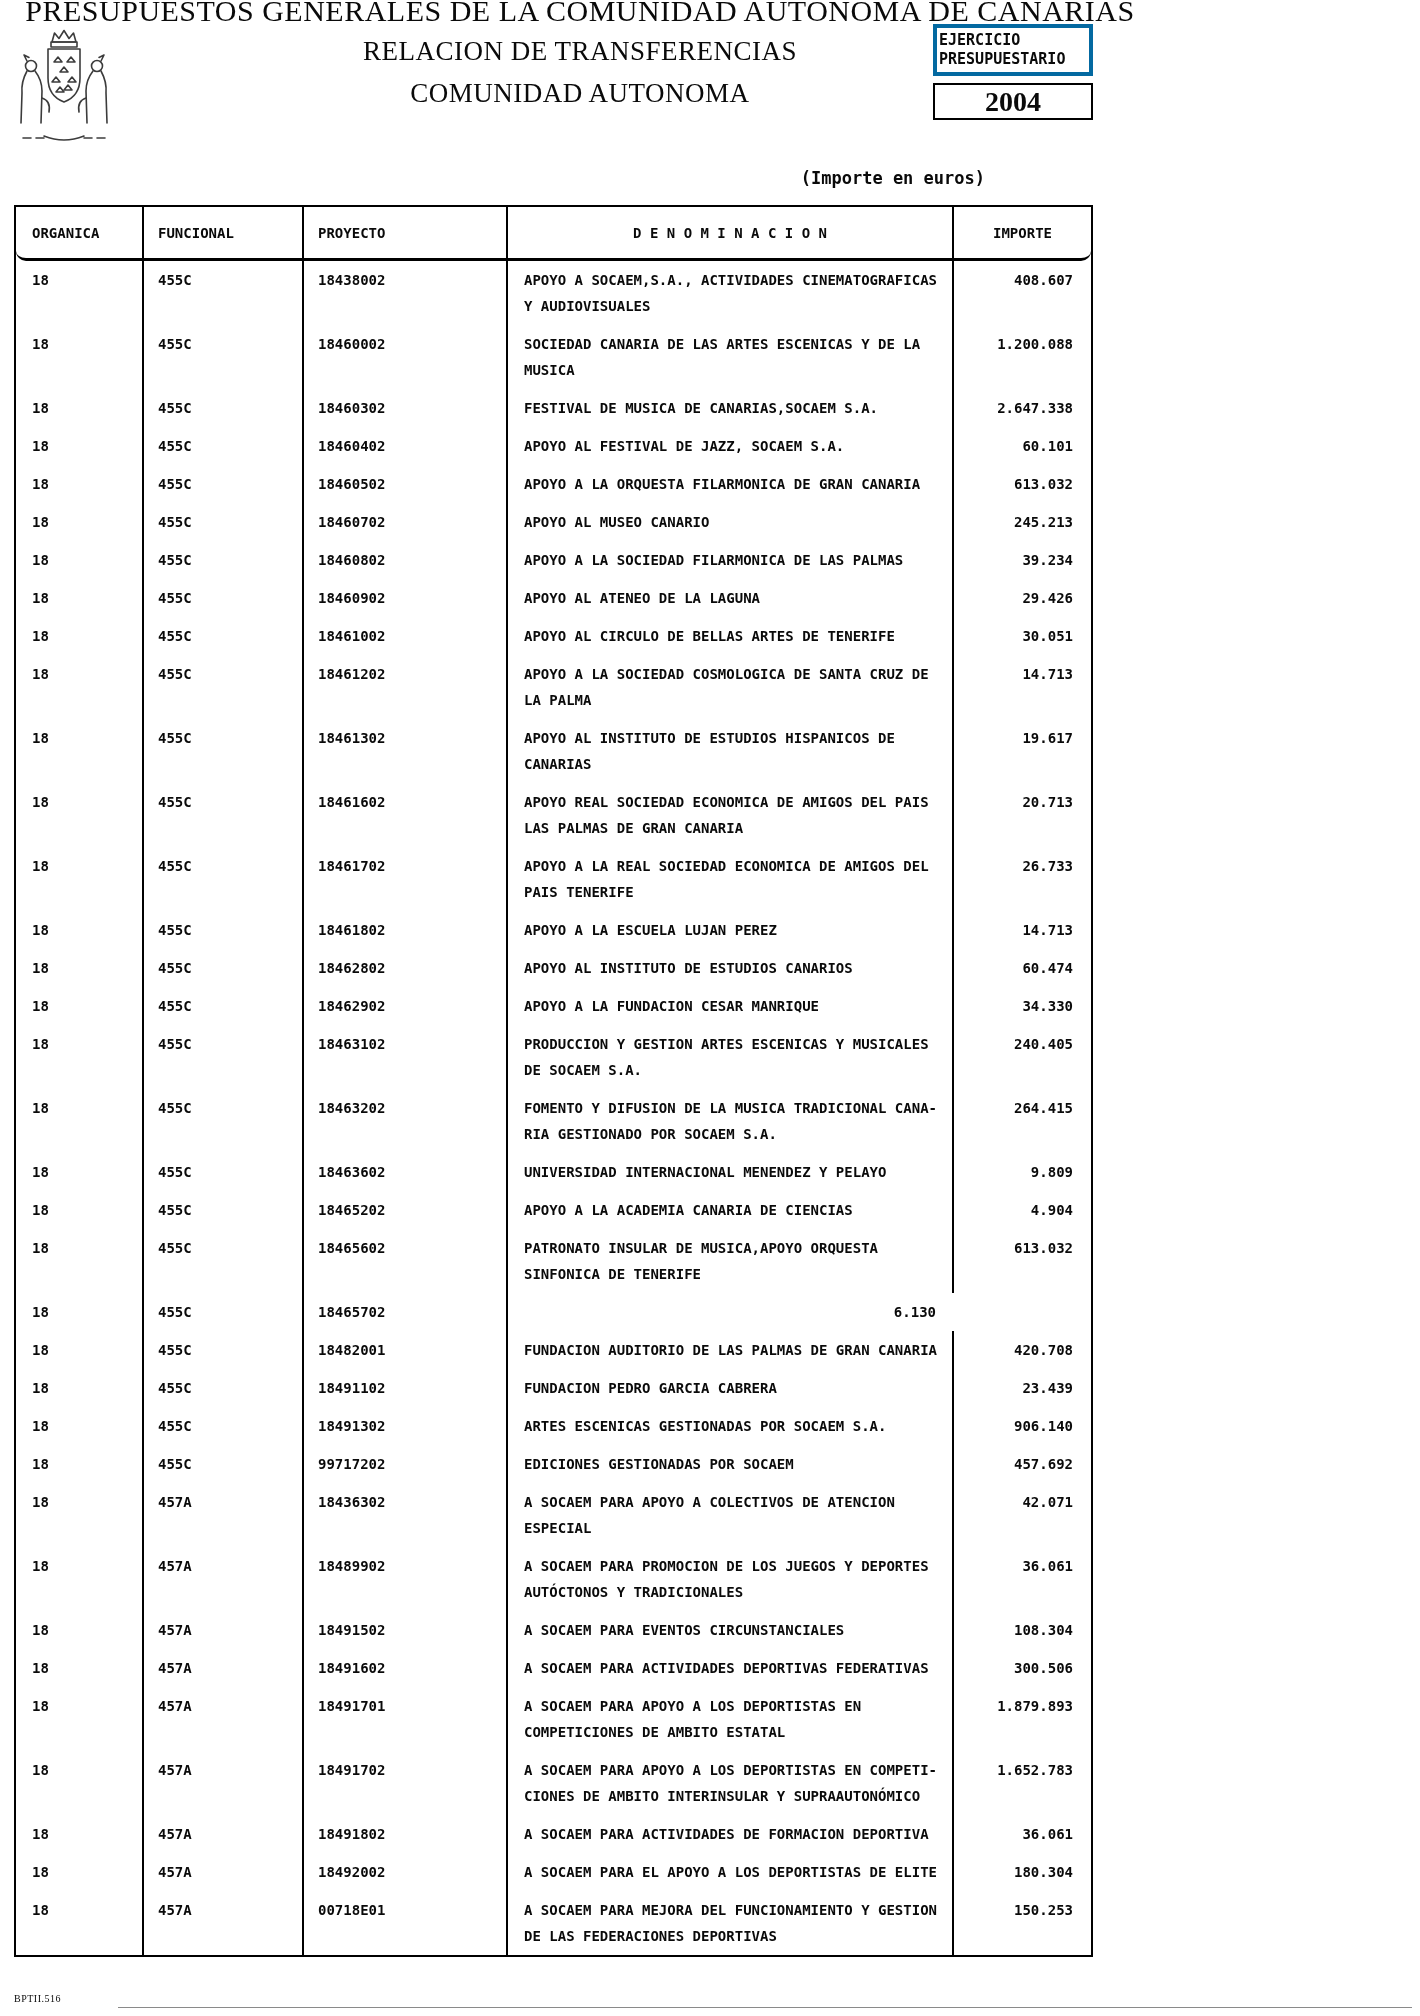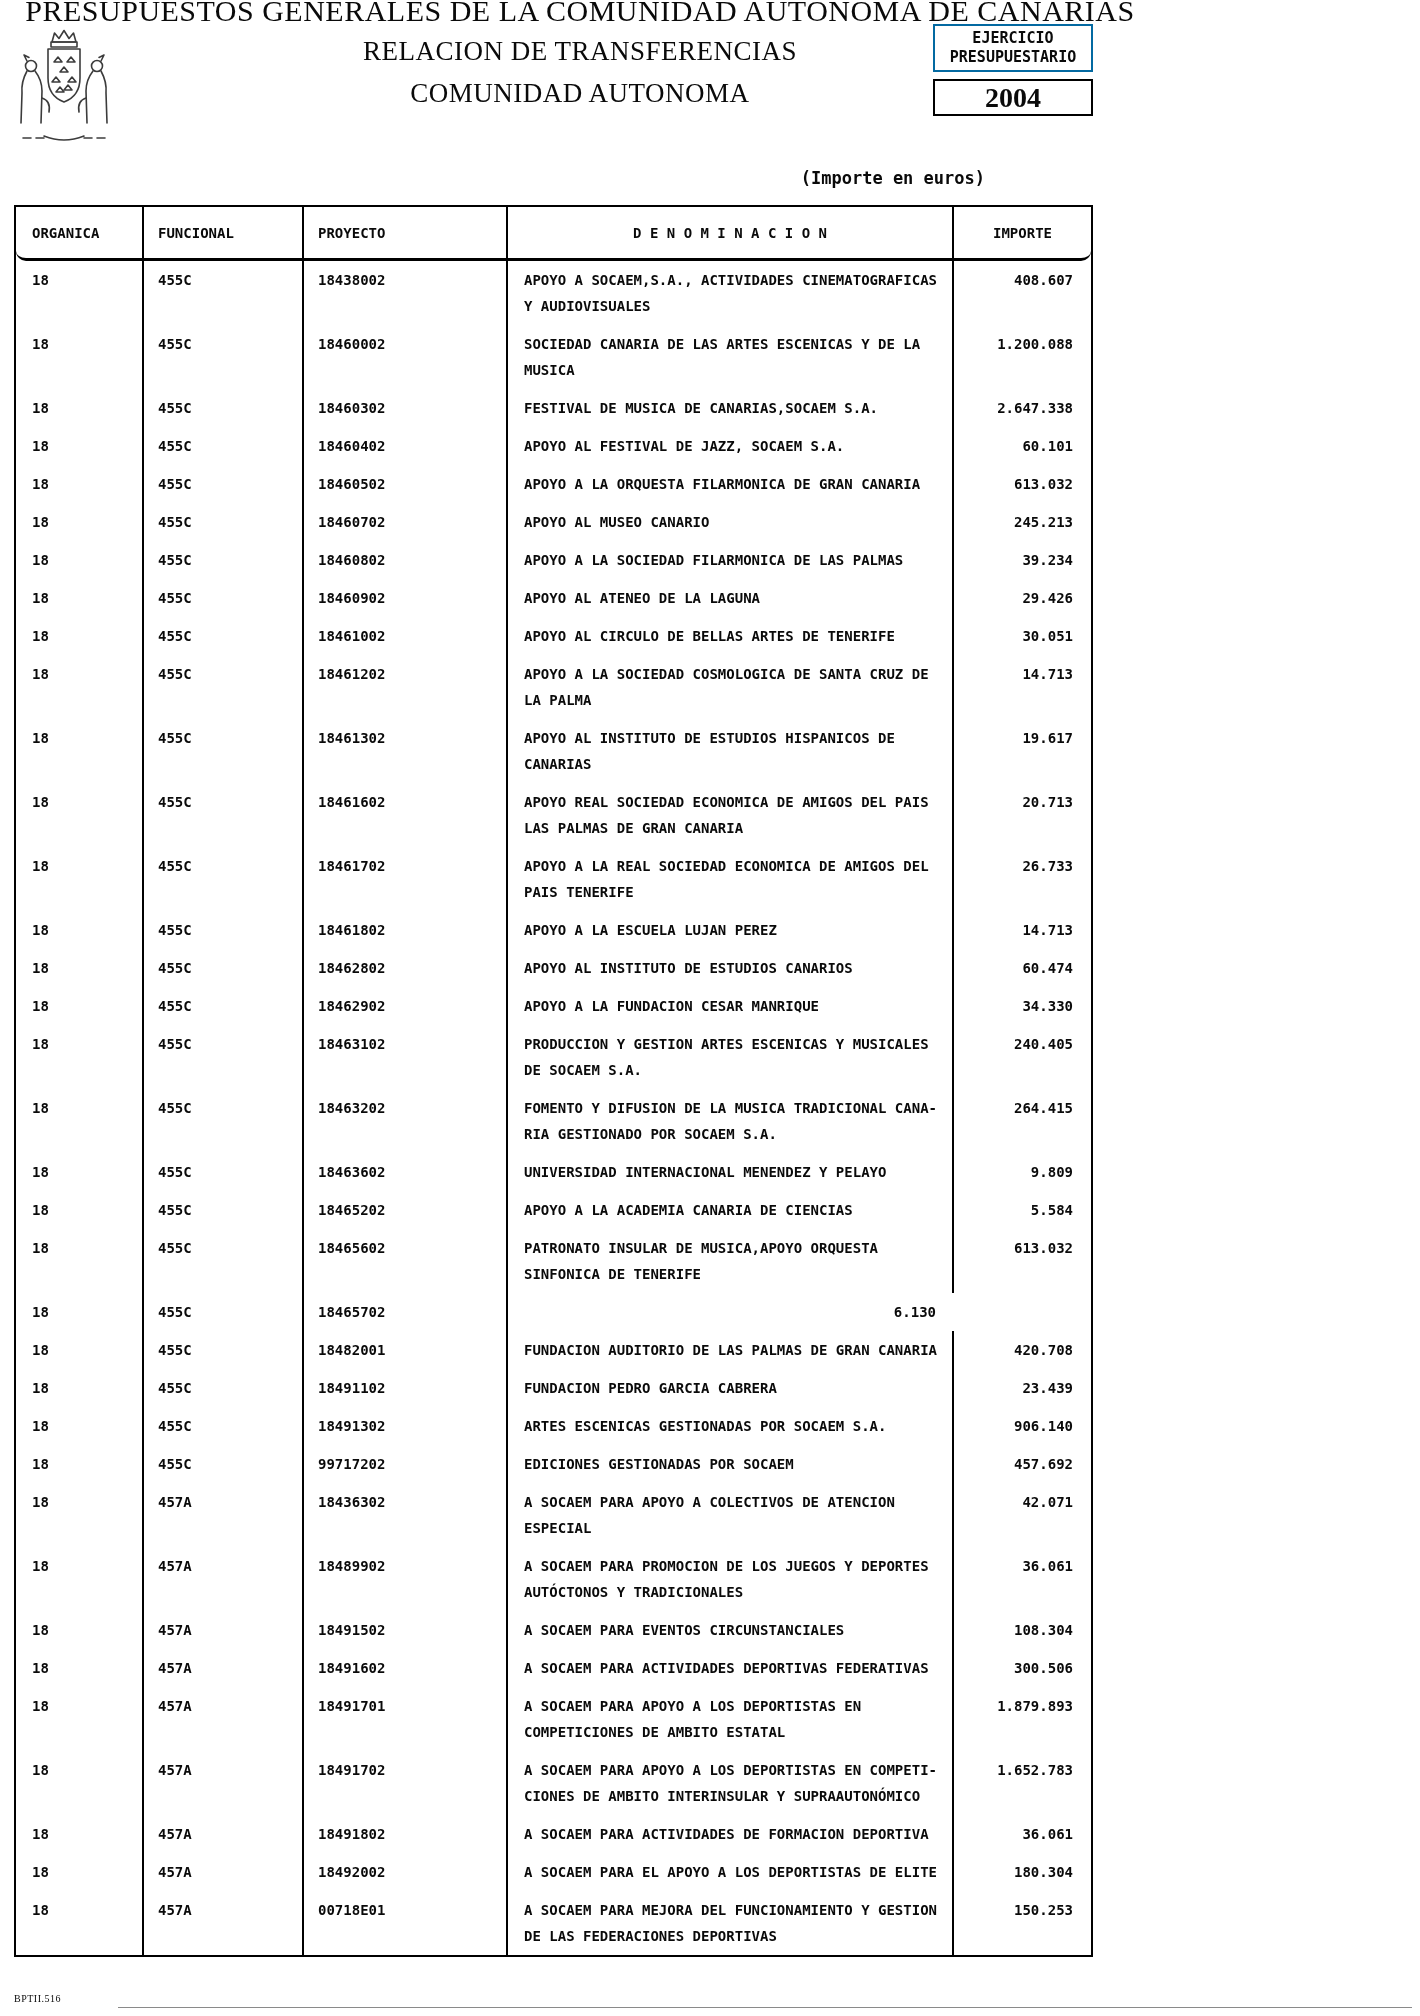--- a/index.html
+++ b/index.html
@@ -20,22 +20,22 @@
             font-size: 30px; letter-spacing: 0.5px; white-space: nowrap; }
   .title2 { position: absolute; left: 0; top: 36px; width: 100%;
             font-size: 27px; letter-spacing: 0.5px; }
   .title3 { position: absolute; left: 0; top: 78px; width: 100%;
             font-size: 27px; letter-spacing: 0.5px; }
 
   .logo-wrap { position: absolute; left: 14px; top: 26px; width: 100px; height: 120px; }
 
   .exercise { position: absolute; left: 933px; top: 24px; width: 160px; }
   .exercise .label-box {
-    border: 2px solid #0369a1; padding: 3px 2px;
-    font-size: 15px; line-height: 19px; text-align: center;
+    border: 4px solid #0369a1; padding: 3px 2px;
+    font-size: 15px; line-height: 19px; text-align: left;
     white-space: pre-line;
   }
   .exercise .year-box {
     border: 2px solid #000; margin-top: 7px; height: 37px;
     display: flex; align-items: center; justify-content: center;
     font-size: 28px; font-weight: bold;
   }
 
   .euro-note {
     position: absolute; left: 14px; top: 168px; width: 1079px;
@@ -297,21 +297,21 @@
     <div class="cell mono c-pro">18463602</div>
     <div class="cell mono c-den">UNIVERSIDAD INTERNACIONAL MENENDEZ Y PELAYO</div>
     <div class="cell mono c-imp">9.809</div>
   </div>
 
   <div class="trow body-row">
     <div class="cell mono c-org">18</div>
     <div class="cell mono c-fun">455C</div>
     <div class="cell mono c-pro">18465202</div>
     <div class="cell mono c-den">APOYO A LA ACADEMIA CANARIA DE CIENCIAS</div>
-    <div class="cell mono c-imp">5.584</div>
+    <div class="cell mono c-imp">4.904</div>
   </div>
 
   <div class="trow body-row">
     <div class="cell mono c-org">18</div>
     <div class="cell mono c-fun">455C</div>
     <div class="cell mono c-pro">18465602</div>
     <div class="cell mono c-den">PATRONATO INSULAR DE MUSICA,APOYO ORQUESTA
 SINFONICA DE TENERIFE</div>
     <div class="cell mono c-imp">613.032</div>
   </div>

